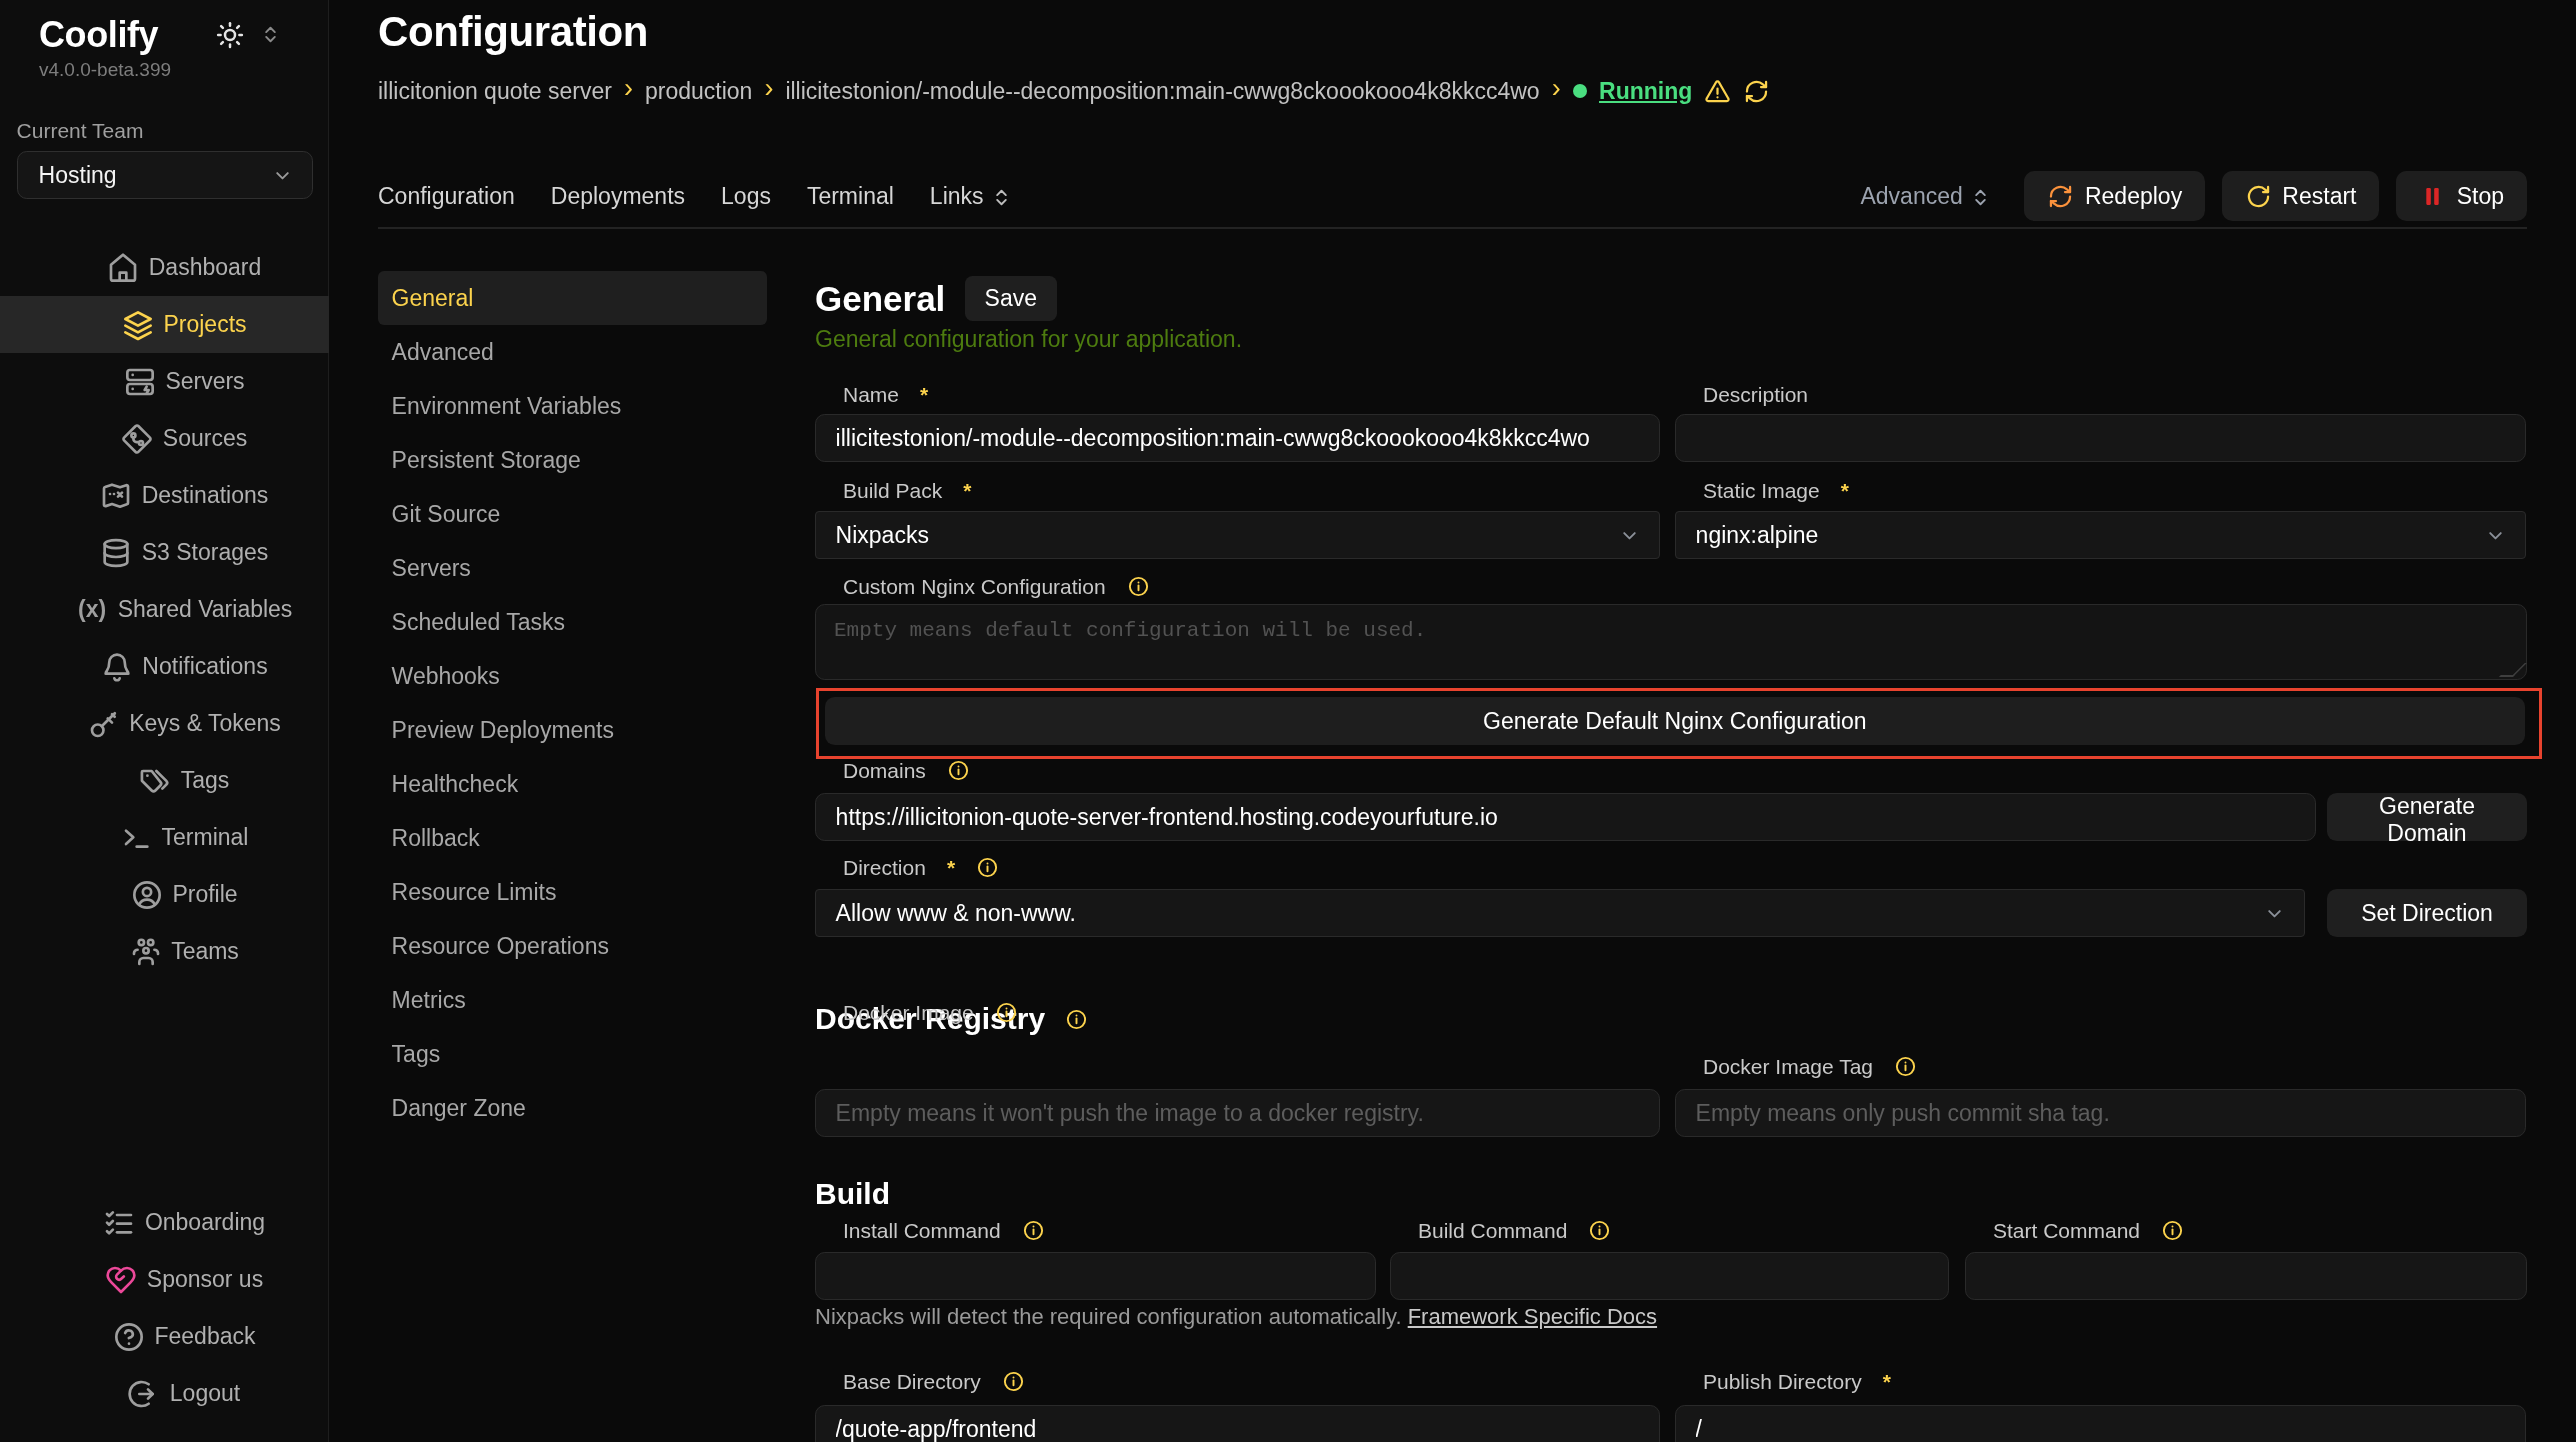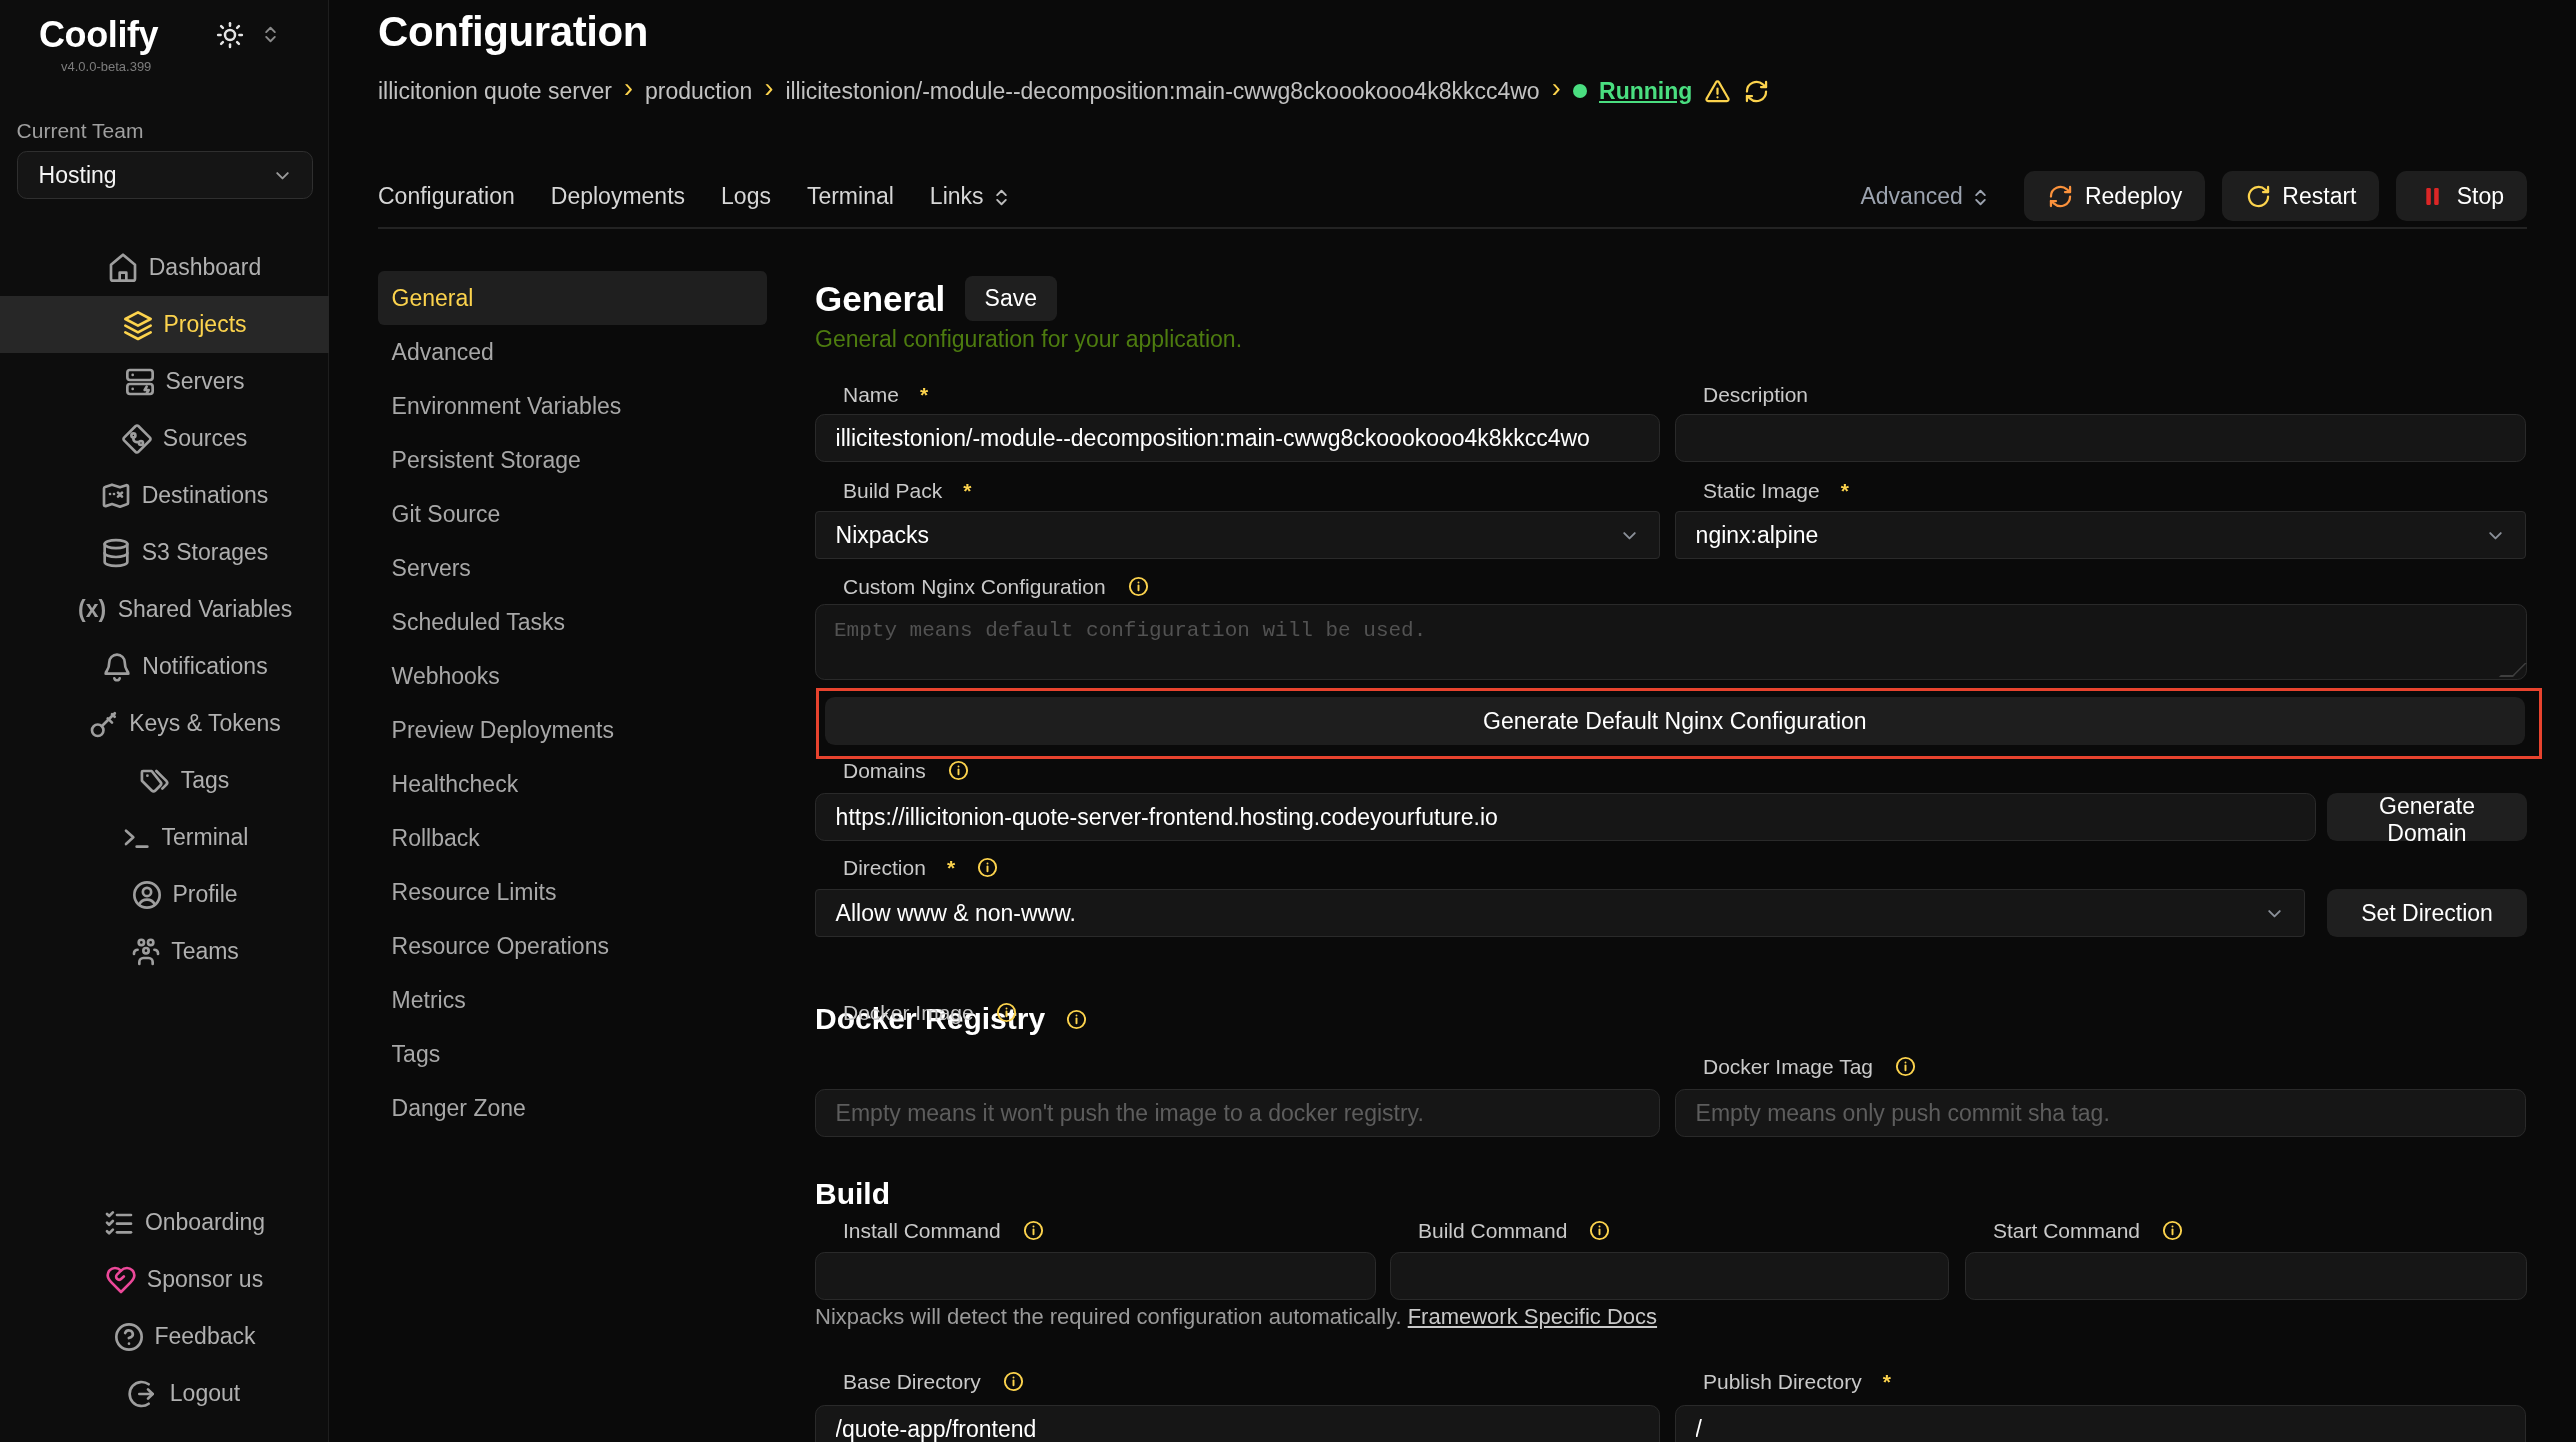--- a/index.html
+++ b/index.html
@@ -15,21 +15,21 @@
 
   
   .sidebar {
     position:absolute; left:0; top:0; width:329px; height:1443px;
     background:#0d0d0d; border-right:1.5px solid #1e1e1e;
   }
   .brand-row { position:absolute; left:39px; top:13.6px; display:flex; align-items:center; }
   .brand { font-size:36px; font-weight:700; letter-spacing:-0.4px; }
   .brand-icons { display:flex; align-items:center; gap:13.6px; margin-left:57px; color:#e5e5e5; }
   .brand-icons .chev { color:#8a8a8a; }
-  .version { position:absolute; left:39px; top:59px; font-size:13px; color:#7d7d7d;margin-left:22px; }
+  .version { position:absolute; left:39px; top:59px; font-size:19px; color:#7d7d7d; }
   .team-label { position:absolute; left:16.6px; top:119px; font-size:21px; color:#9f9f9f; }
   .team-select {
     position:absolute; left:16.6px; top:151px; width:296px; height:48px;
     background:#151515; border:1.5px solid #2f2f2f; border-radius:9.8px;
     display:flex; align-items:center; padding:0 18px 0 21px; cursor:pointer;
   }
   .team-select .val { font-size:23px; color:#f4f4f4; flex:1; }
   .team-select .chev { color:#9a9a9a; }
 
   .nav { position:absolute; left:0; top:239px; width:329px; }

